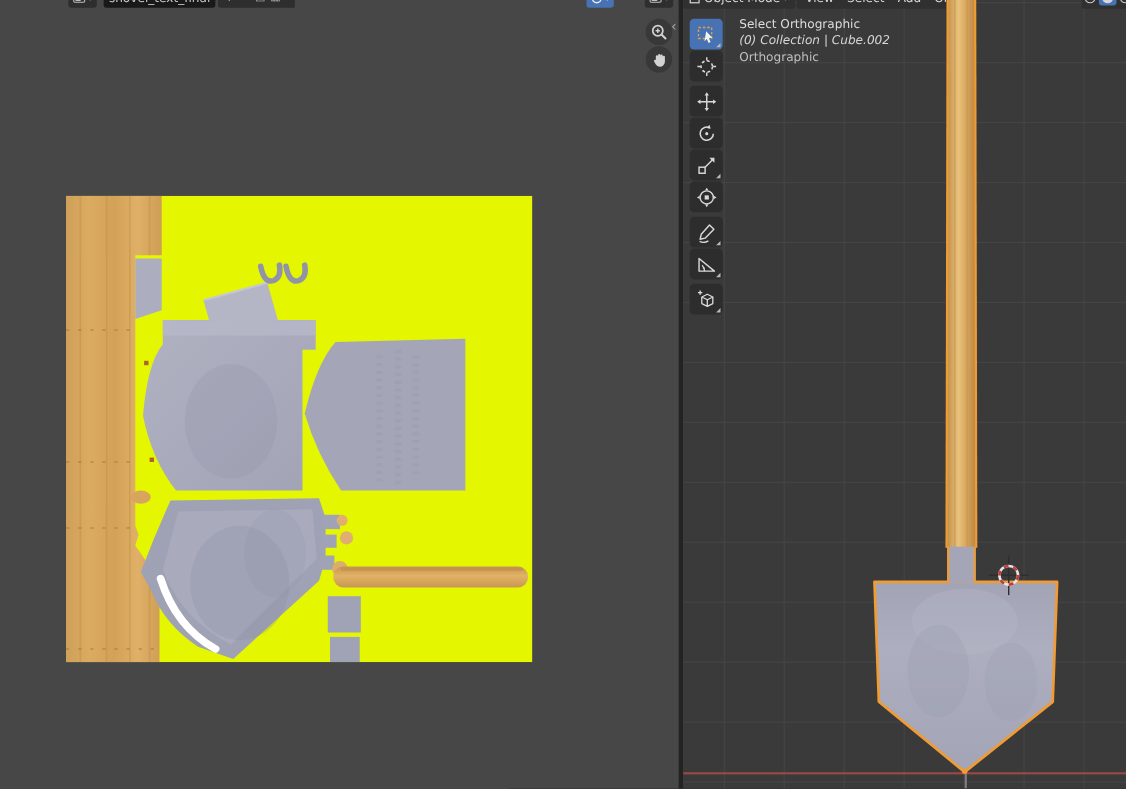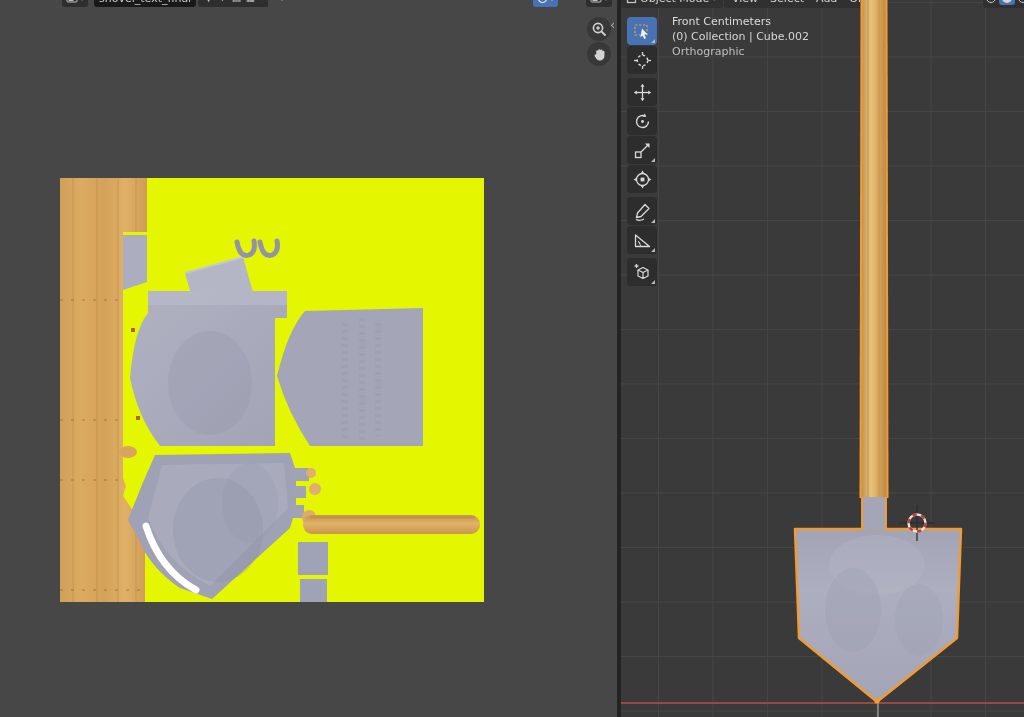--- a/index.html
+++ b/index.html
@@ -26,21 +26,21 @@
   
   .vp{position:absolute;left:621px;top:0;width:403px;height:717px;background:#3a3a3a;
       background-image:linear-gradient(#444546 1px,transparent 1px),
                        linear-gradient(90deg,#444546 1px,transparent 1px);
       background-size:54.5px 54.5px;background-position:37px 2px;overflow:hidden;}
   .xaxis{position:absolute;left:0;top:702px;width:403px;height:2px;background:#9a4747;}
   .zline{position:absolute;left:256px;top:703px;width:2px;height:14px;background:#7d7d7d;}
   .vpsvg{position:absolute;left:0;top:0;z-index:2;}
   .vpinfo{position:absolute;left:51px;top:14px;z-index:8;line-height:15px;}
   .vpinfo .l1{color:#dcdcdc;}
-  .vpinfo .l2{color:#d6d6d6;}
+  .vpinfo .l2{color:#d6d6d6;font-style:italic;}
   .vpinfo .l3{color:#bfbfbf;}
   
   .toolbar{position:absolute;left:6px;top:17px;width:30px;z-index:8;}
   .tool{position:absolute;left:0;width:30px;height:28px;background:#2d2d2d;border-radius:4px;
         display:flex;align-items:center;justify-content:center;}
   .tool.active{background:#4772b3;}
   .cornermark{position:absolute;right:2px;bottom:2px;width:0;height:0;
         border-left:4px solid transparent;border-bottom:4px solid #b9b9b9;}
   .pill{display:flex;align-items:center;gap:3px;height:19px;padding:0 5px;
         background:#303030;border-radius:3px;}
@@ -294,21 +294,21 @@
         <span class="bluepill">
               <span class="sphere fill"></span>
             </span>
         <span class="sphere"></span>
 
       </div>
         </div>
     </div>
 
     <div class="vpinfo">
-      <div class="l1">Front Centimeters</div>
+      <div class="l1">Select Orthographic</div>
       <div class="l2">(0) Collection | Cube.002</div>
       <div class="l3">Orthographic</div>
     </div>
 
     <div class="toolbar">
 
       <div class="tool active" style="top:0;">
         <svg width="19" height="19" viewBox="0 0 19 19">
           <rect x="2" y="3" width="12" height="10" fill="none" stroke="#e8a33d" stroke-width="1.2" stroke-dasharray="2.2,1.8"></rect>
           <path d="M9,6.5 L14.6,12.4 L11.4,12.6 L13,16.2 L11.2,17 L9.6,13.4 L7.4,15.6 Z" fill="#f2f2f2"></path>

